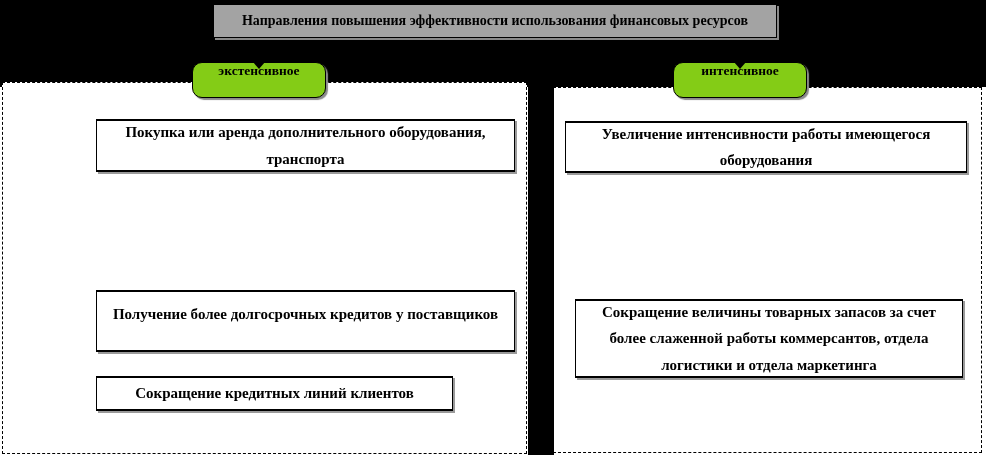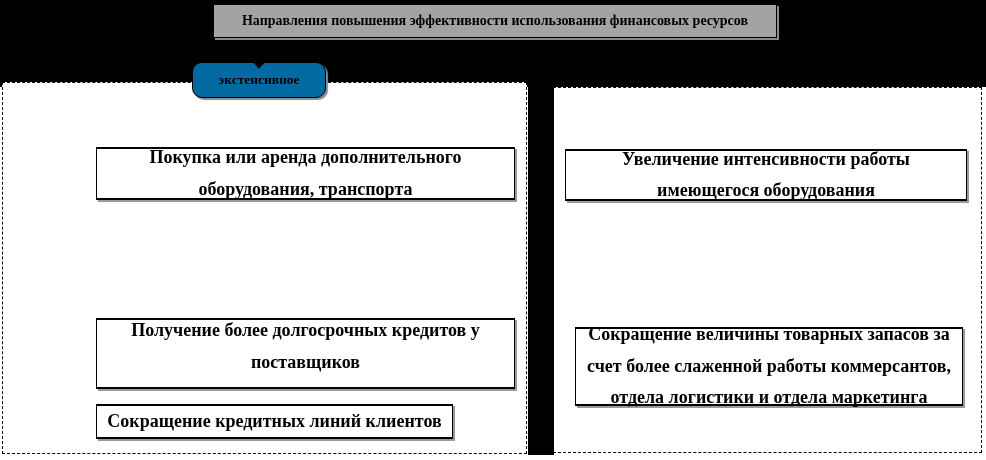--- a/index.html
+++ b/index.html
@@ -55,26 +55,26 @@
     left: 2px; top: 82px;
     width: 523px; height: 370px;
   }
   .panel-right {
     left: 553px; top: 87px;
     width: 427px; height: 364px;
   }
   .branch-label {
     position: absolute;
     width: 132px; height: 34px;
-    background: #0369a1;
+    background: #84cc16;
     border: 1px solid #000000;
     border-radius: 10px;
     box-shadow: 2px 2px 1px #8a8a8a;
     display: flex;
-    align-items: center;
+    align-items: flex-start;
     justify-content: center;
     font-weight: bold;
     font-size: 13.5px;
     z-index: 5;
   }
   .branch-label-left { left: 192px; top: 62px; }
   .branch-label-right { left: 673px; top: 62px; }
   .notch {
     position: absolute;
     top: -1px;
@@ -90,31 +90,30 @@
     background: #ffffff;
     border: 1px solid #000000;
     border-top-width: 2px;
     border-bottom-width: 2px;
     box-shadow: 2px 2px 0 #9a9a9a;
     display: flex;
     align-items: center;
     justify-content: center;
     text-align: center;
     font-weight: bold;
-    font-size: 18px;
+    font-size: 15px;
     line-height: 1.75;
     padding: 2px 10px;
     box-sizing: border-box;
     z-index: 4;
-    margin-top: 28px;
   }
   
   .node-l1 { left: 96px;  top: 119px; width: 419px; height: 53px; }
   .node-l2 { left: 96px;  top: 230px; width: 419px; height: 35px; }
-  .node-l3 { left: 96px;  top: 290px; width: 419px; height: 71px; padding-bottom: 16px; }
+  .node-l3 { left: 96px;  top: 290px; width: 419px; height: 62px; padding-bottom: 16px; }
   .node-l4 { left: 96px;  top: 376px; width: 357px; height: 35px; }
   
   .node-r1 { left: 565px; top: 121px; width: 402px; height: 52px; }
   .node-r2 { left: 575px; top: 231px; width: 388px; height: 52px; }
   .node-r3 { left: 575px; top: 299px; width: 388px; height: 79px; }
 </style>
 </head>
 <body>
 
 <div id="stage">
@@ -125,20 +124,24 @@
   <div class="title-box">Направления повышения эффективности использования финансовых ресурсов</div>
 
   <div class="panel panel-left"></div>
   <div class="panel panel-right"></div>
 
   <div class="branch-label branch-label-left">
     <span class="notch"></span>
     <span>экстенсивное</span>
   </div>
 
+  <div class="branch-label branch-label-right">
+    <span class="notch"></span>
+    <span>интенсивное</span>
+  </div>
 
   <div class="node node-l1">Покупка  или аренда дополнительного оборудования, транспорта</div>
 
 
   <div class="node node-l3">Получение более долгосрочных кредитов у поставщиков</div>
 
   <div class="node node-l4">Сокращение кредитных линий клиентов</div>
 
   <div class="node node-r1">Увеличение интенсивности работы имеющегося оборудования</div>
 

